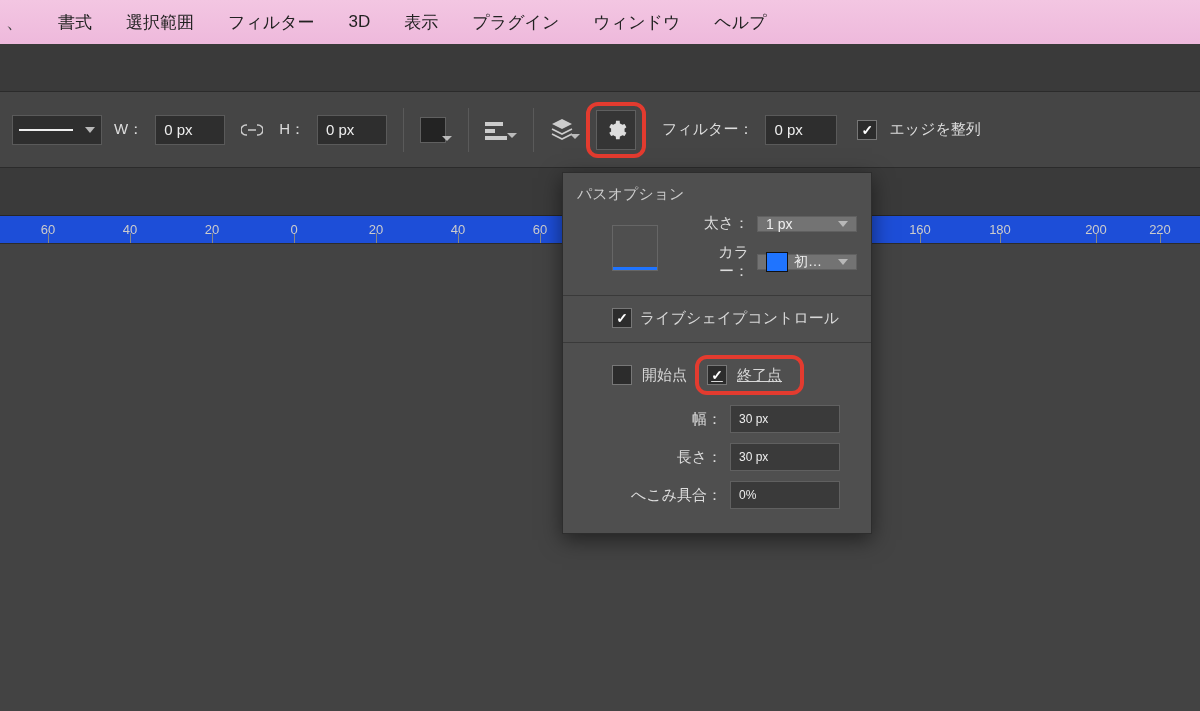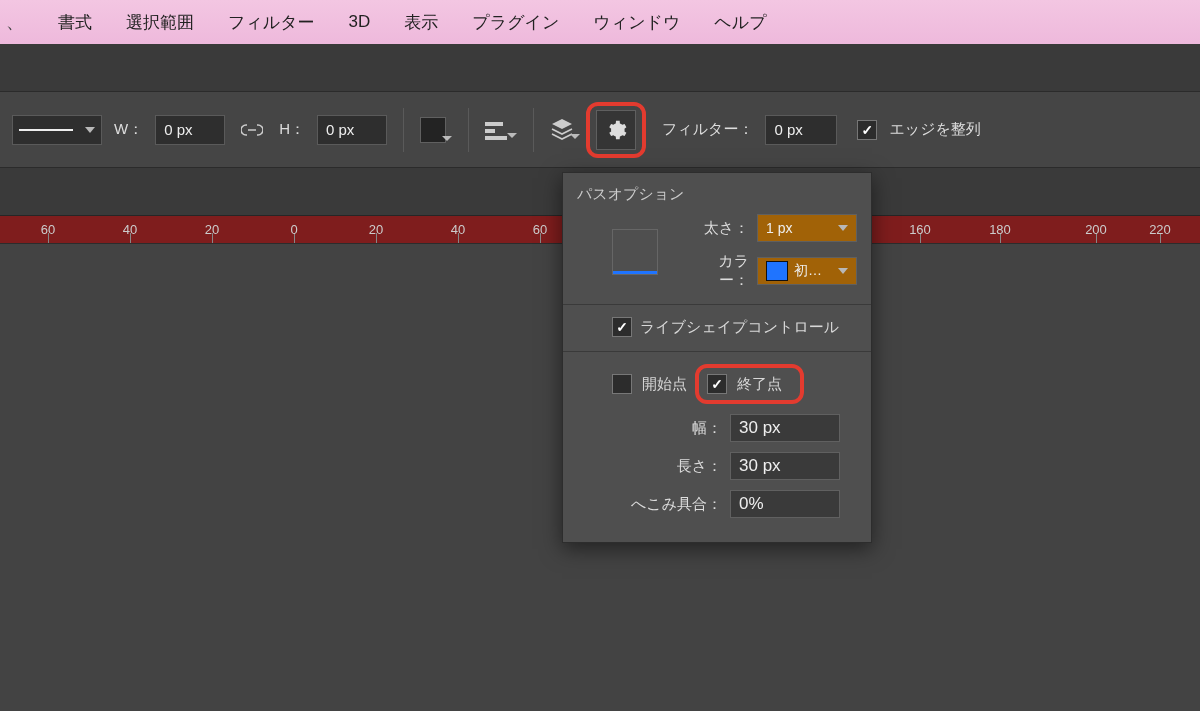--- a/index.html
+++ b/index.html
@@ -6,21 +6,21 @@
   body { width: 1200px; height: 711px; background: #3a3a3a; overflow: hidden; color: #d8d8d8; font-size: 15px; }
 
   .menubar { height: 44px; background: linear-gradient(#f3c6e2, #eeb9dc); display: flex; align-items: center; padding-left: 24px; gap: 34px; color: #222; font-size: 17px; }
   .menubar .item { cursor: default; }
   .menubar .comma { color:#444; font-size:18px; margin-left:-18px;}
 
   .strip1 { height: 48px; background: #3a3a3a; border-bottom: 1px solid #2b2b2b;}
   .optbar { height: 76px; background: #454545; display:flex; align-items:center; padding: 0 12px; gap: 12px; border-bottom:1px solid #2b2b2b;}
   .strip2 { height: 48px; background: #3a3a3a; border-bottom:1px solid #262626;}
 
-  .ruler { height: 28px; background: #7f1d1d; position: relative; overflow:hidden; border-bottom:1px solid #2c2c2c;}
+  .ruler { height: 28px; background: #1d4ed8; position: relative; overflow:hidden; border-bottom:1px solid #2c2c2c;}
   .ruler .tick { position:absolute; top:0; text-align:center; font-size:13px; color:#ccc; }
   .ruler .tick .num { position:relative; top:6px;}
   .ruler .tick::after { content:""; display:block; width:1px; height:10px; background:#888; margin:2px auto 0;}
 
   .canvas { background:#434343; height: calc(711px - 44px - 48px - 76px - 48px - 28px); position:relative;}
 
   
   .stroke-style { width:90px; height:30px; background:#2e2e2e; border:1px solid #5a5a5a; display:flex; align-items:center; padding:0 6px; justify-content:space-between;}
   .stroke-style .line { width:54px; height:2px; background:#eee;}
   .chev { width:0;height:0;border-left:5px solid transparent;border-right:5px solid transparent;border-top:6px solid #b8b8b8;}
@@ -40,26 +40,26 @@
 
   
   .panel { position:absolute; left:562px; top:172px; width:310px; background:#4f4f4f; border:1px solid #2d2d2d; box-shadow:0 6px 20px rgba(0,0,0,.5); padding-bottom:10px;}
   .panel .section { padding:12px 14px 14px; }
   .panel .sep { height:1px; background:#3a3a3a;}
   .panel .title { color:#ccc; font-size:15px; margin-bottom:10px;}
   .row { display:flex; align-items:center; gap:8px; margin-bottom:10px;padding-left:35px;}
   .row:last-child { margin-bottom:0;}
   .preview { width:46px; height:46px; border:1px solid #666; background:#4f4f4f; display:flex; align-items:flex-end;}
   .preview .bar { width:100%; height:3px; background:#1f74ff;}
-  .sel { height:28px; background:#a16207; border:1px solid #606060; display:flex; align-items:center; padding:0 8px; justify-content:space-between; color:#eee; font-size:14px;}
+  .sel { height:16px; background:#737373; border:1px solid #606060; display:flex; align-items:center; padding:0 8px; justify-content:space-between; color:#eee; font-size:14px;}
   .sw-color { width:22px; height:20px; background:#1f74ff; border:1px solid #111;}
-  .field { height:28px; background:#3a3a3a; border:1px solid #606060; color:#eee; display:flex; align-items:center; padding:0 8px; font-size:17px; }
+  .field { height:28px; background:#3a3a3a; border:1px solid #606060; color:#eee; display:flex; align-items:center; padding:0 8px; font-size:12px; }
   .klabel { color:#ddd; text-align:right; font-size:15px;}
 
-  .endpt-callout { border:4px solid #e33b2f; border-radius:12px; padding:6px 18px 6px 8px; display:flex; align-items:center; gap:10px;}
+  .endpt-callout { border:4px solid #e33b2f; border-radius:12px; padding:6px 18px 6px 8px; display:flex; align-items:center; gap:10px;text-decoration:underline;}
 </style>
 </head>
 <body>
 
 <div class="menubar">
   <span class="comma">、</span>
   <span class="item">書式</span>
   <span class="item">選択範囲</span>
   <span class="item">フィルター</span>
   <span class="item">3D</span>

